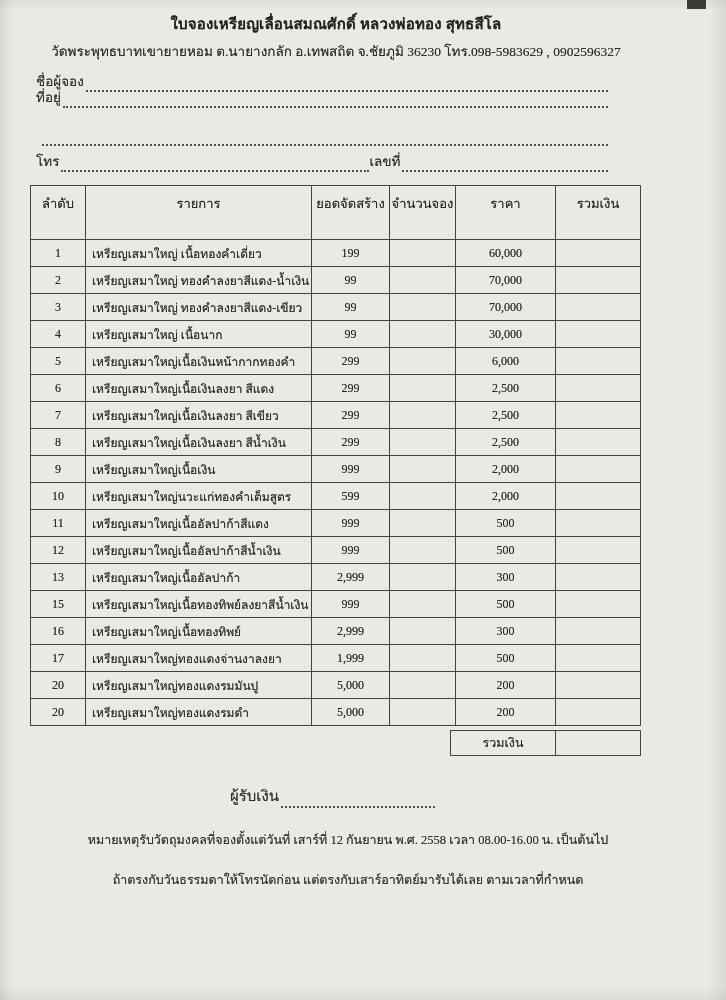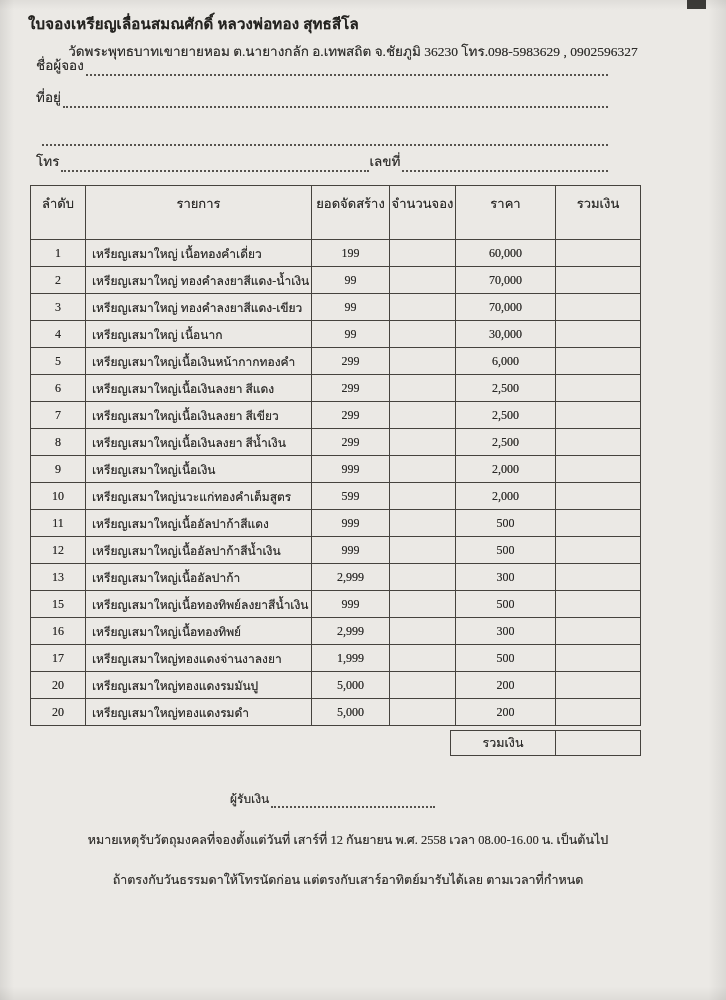--- a/index.html
+++ b/index.html
@@ -30,29 +30,30 @@
     width: 19px;
     height: 9px;
     background: #1d1c1a;
     opacity: 0.85;
   }
   .doc-title {
     position: absolute;
     top: 12px;
     left: 28px;
     width: 616px;
+    text-align: center;
     font-size: 15px;
     font-weight: 700;
     color: #242320;
     letter-spacing: 0.2px;
   }
   .doc-address {
     position: absolute;
     top: 40px;
-    left: 45px;
+    left: 28px;
     width: 616px;
     text-align: center;
     font-size: 13.5px;
   }
   .field-row {
     position: absolute;
     left: 36px;
     width: 572px;
     display: flex;
     align-items: flex-end;
@@ -120,21 +121,21 @@
     height: 24px;
     border: 1px solid #46433e;
   }
   .receiver-row {
     position: absolute;
     top: 788px;
     left: 230px;
     width: 205px;
     display: flex;
     align-items: flex-end;
-    font-size: 12px;
+    font-size: 15px;
     height: 20px;
   }
   .note {
     position: absolute;
     left: 28px;
     width: 640px;
     text-align: center;
     font-size: 12.5px;
     color: #33312e;
   }
@@ -143,21 +144,21 @@
 <body>
 
 <div class="scan">
 
   <div class="corner-mark"></div>
 
   <div class="doc-title">ใบจองเหรียญเลื่อนสมณศักดิ์  หลวงพ่อทอง สุทธสีโล</div>
 
   <div class="doc-address">วัดพระพุทธบาทเขายายหอม ต.นายางกลัก อ.เทพสถิต จ.ชัยภูมิ 36230  โทร.098-5983629 , 0902596327</div>
 
-  <div class="field-row" style="top: 56px; align-items: flex-end;">
+  <div class="field-row" style="top: 72px; align-items: flex-end;">
     <span class="field-label">ชื่อผู้จอง</span>
     <span class="dotline"></span>
   </div>
 
   <div class="field-row" style="top: 88px;">
     <span class="field-label">ที่อยู่</span>
     <span class="dotline"></span>
   </div>
 
   <div class="field-row" style="top: 126px; left: 42px; width: 566px;">

